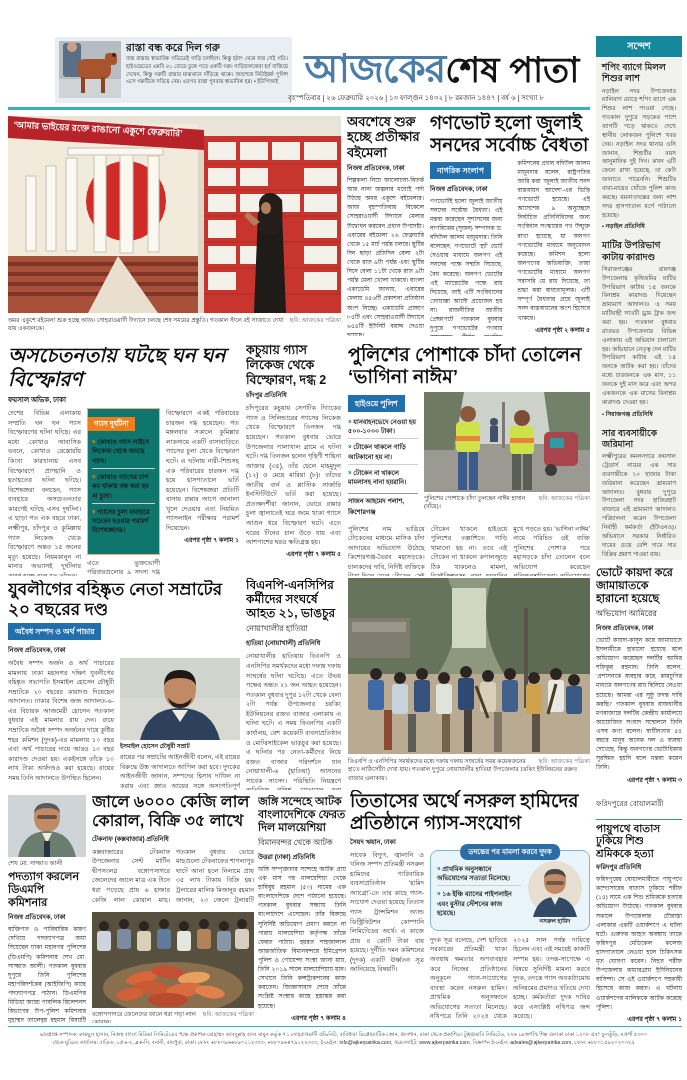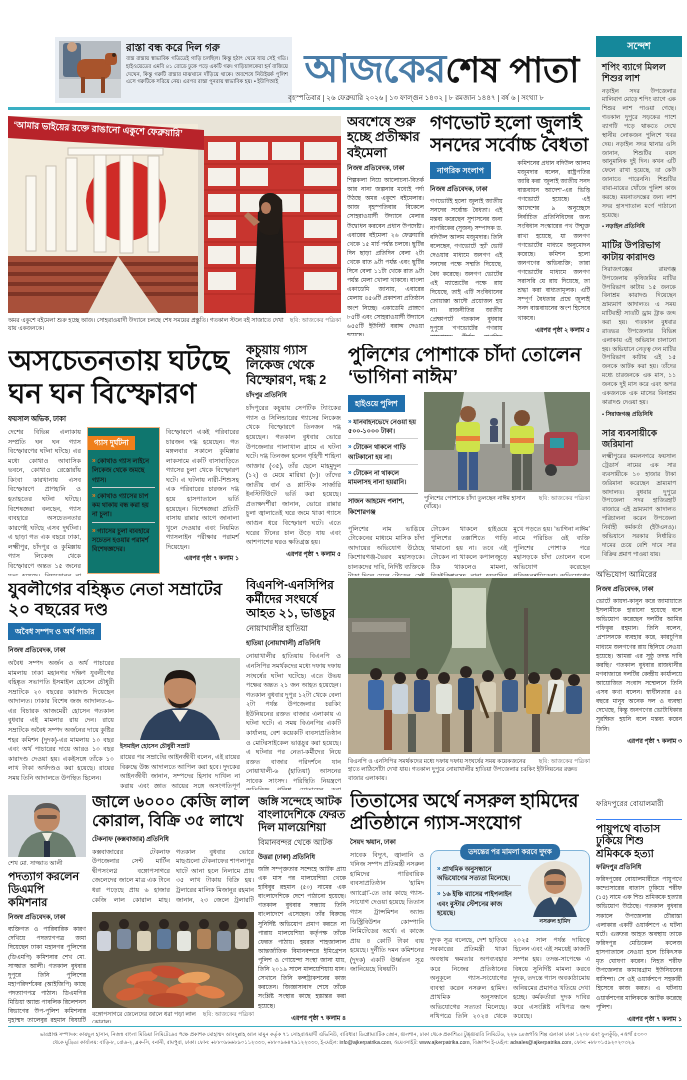--- a/index.html
+++ b/index.html
@@ -77,20 +77,21 @@
         <div class="sig">• সিরাজগঞ্জ প্রতিনিধি</div>
       </div>
       <div class="sb-item">
         <div class="t">সার ব্যবসায়ীকে জরিমানা</div>
         <div class="b">লক্ষ্মীপুরের কমলনগরে ফয়সাল ট্রেডার্স নামের এক সার ব্যবসায়ীকে ১০ হাজার টাকা জরিমানা করেছেন ভ্রাম্যমাণ আদালত। বুধবার দুপুরে উপজেলা সদর হাজিরহাট বাজারে এই ভ্রাম্যমাণ আদালত পরিচালনা করেন উপজেলা নির্বাহী কর্মকর্তা (ইউএনও)। অভিযানে সরকার নির্ধারিত দামের চেয়ে বেশি দামে সার বিক্রির প্রমাণ পাওয়া যায়।</div>
 
       </div>
     </div>
 
     <div class="clip" style="height:228px;padding-top:6px;">
+      <div class="hl" style="font-size:11px;">ভোটে কায়দা করে জামায়াতকে হারানো হয়েছে</div>
       <div class="subhead">অভিযোগ আমিরের</div>
       <div class="byline">নিজস্ব প্রতিবেদক, ঢাকা</div>
       <div class="body" style="font-size:6px;">ভোটে কায়দা-কানুন করে জামায়াতে ইসলামীকে হারানো হয়েছে বলে অভিযোগ করেছেন দলটির আমির শফিকুর রহমান। তিনি বলেন, ‘প্রশাসনকে ব্যবহার করে, কারচুপির মাধ্যমে জনগণের রায় ছিনিয়ে নেওয়া হয়েছে। আমরা এর সুষ্ঠু তদন্ত দাবি করছি।’ গতকাল বুধবার রাজধানীর মগবাজারে দলটির কেন্দ্রীয় কার্যালয়ে আয়োজিত সংবাদ সম্মেলনে তিনি এসব কথা বলেন। স্বাধীনতার ৫৪ বছরে মানুষ অনেক দল ও ব্যবস্থা দেখেছে, কিন্তু জনগণের ভোটাধিকার সুরক্ষিত হয়নি বলে মন্তব্য করেন তিনি।</div>
       <div class="cont">এরপর পৃষ্ঠা ৭ কলাম ৩</div>
     </div>
 
     <div class="clip" style="height:230px;padding-top:4px;">
       <div class="kicker">ফরিদপুরের বোয়ালমারী</div>
       <div class="hl" style="font-size:10.5px;">পায়ুপথে বাতাস ঢুকিয়ে শিশু শ্রমিককে হত্যা</div>
       <div class="byline">ফরিদপুর প্রতিনিধি</div>
@@ -179,21 +180,21 @@
         <div class="body" style="font-size:6px;">গণভোটই হলো জুলাই জাতীয় সনদের সর্বোচ্চ বৈধতা। এই মন্তব্য করেছেন সুশাসনের জন্য নাগরিকের (সুজন) সম্পাদক ড. বদিউল আলম মজুমদার। তিনি বলেছেন, গণভোটে ‘হ্যাঁ’ ভোট দেওয়ার মাধ্যমে জনগণ এই সনদের পক্ষে সম্মতি দিয়েছে, বৈধ করেছে। জনগণ ভোটের এই ম্যান্ডেটের পক্ষে রায় দিয়েছে, তাই এটি সংবিধানের তোয়াক্কা আদৌ প্রয়োজন হয় না। রাজনীতির জাতীয় প্রেক্ষাপটে গতকাল বুধবার দুপুরে ‘গণভোটের গণরায় বাস্তবায়ন’ শীর্ষক নাগরিক সংলাপে বদিউল আলম মজুমদার এসব কথা বলেন।</div>
       </div>
       <div style="width:77px;">
         <div class="body" style="font-size:6px;">কমিশনের প্রধান বদিউল আলম মজুমদার বলেন, রাষ্ট্রপতির জারি করা ‘জুলাই জাতীয় সনদ বাস্তবায়ন আদেশ’-এর ভিত্তি গণভোটে হয়েছে। এই আদেশের ৯ অনুচ্ছেদে নির্বাচিত প্রতিনিধিদের জন্য সংবিধান সংস্কারের পথ উন্মুক্ত রাখা হয়েছে, যা জনগণ গণভোটের মাধ্যমে অনুমোদন করেছে। কমিশন হলো জনগণের অভিব্যক্তি; তারা গণভোটের মাধ্যমে জনগণ সরাসরি যে রায় দিয়েছে, তা শ্রদ্ধা করা বাধ্যতামূলক। এটি সম্পূর্ণ বৈধতার প্রশ্নে জুলাই সনদ বাস্তবায়নের অংশ হিসেবে থাকবে।</div>
         <div class="cont">এরপর পৃষ্ঠা ২ কলাম ৫</div>
       </div>
     </div>
   </div>
 
   <div class="abs clip" style="left:8px;top:344px;width:232px;height:232px;">
-    <div class="hl" style="font-size:28px;">অসচেতনতায় ঘটছে ঘন ঘন বিস্ফোরণ</div>
+    <div class="hl" style="font-size:20px;font-style:italic;">অসচেতনতায় ঘটছে ঘন ঘন বিস্ফোরণ</div>
     <div class="byline" style="font-size:7px;">ফয়সাল অভিক, ঢাকা</div>
     <div class="flex" style="gap:6px;">
       <div style="width:73px;">
         <div class="body">দেশের বিভিন্ন এলাকায় সম্প্রতি ঘন ঘন গ্যাস বিস্ফোরণের ঘটনা ঘটছে। এর মধ্যে কোথাও আবাসিক ভবনে, কোথাও রেস্তোরাঁয় কিংবা কারখানায় এসব বিস্ফোরণে প্রাণহানি ও হতাহতের ঘটনা ঘটছে। বিশেষজ্ঞরা বলছেন, গ্যাস ব্যবহারে অসচেতনতার কারণেই ঘটছে এসব দুর্ঘটনা। এ ছাড়া গত এক বছরে ঢাকা, লক্ষ্মীপুর, চাঁদপুর ও কুমিল্লায় গ্যাস লিকেজ থেকে বিস্ফোরণে অন্তত ১৫ জনের মৃত্যু হয়েছে। নিয়মকানুন না মানার অভ্যাসই দুর্ঘটনার কারণ হচ্ছে বলে মত তাঁদের।</div>
       </div>
       <div style="width:73px;">
         <div class="obox">
           <div class="ohead">গ্যাস দুর্ঘটনা</div>
           <ul class="bullets">
             <li>কোথাও গ্যাস লাইনে লিকেজ থেকে জমছে গ্যাস।</li>

